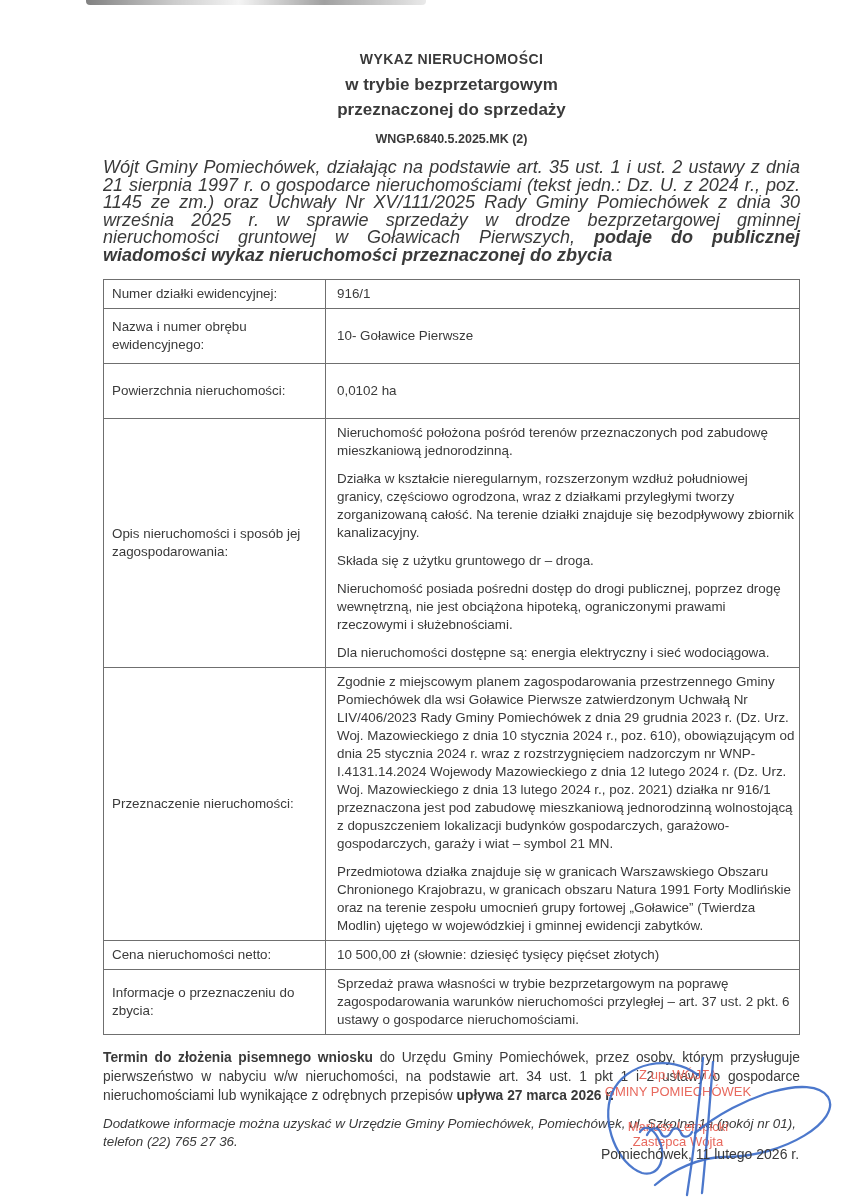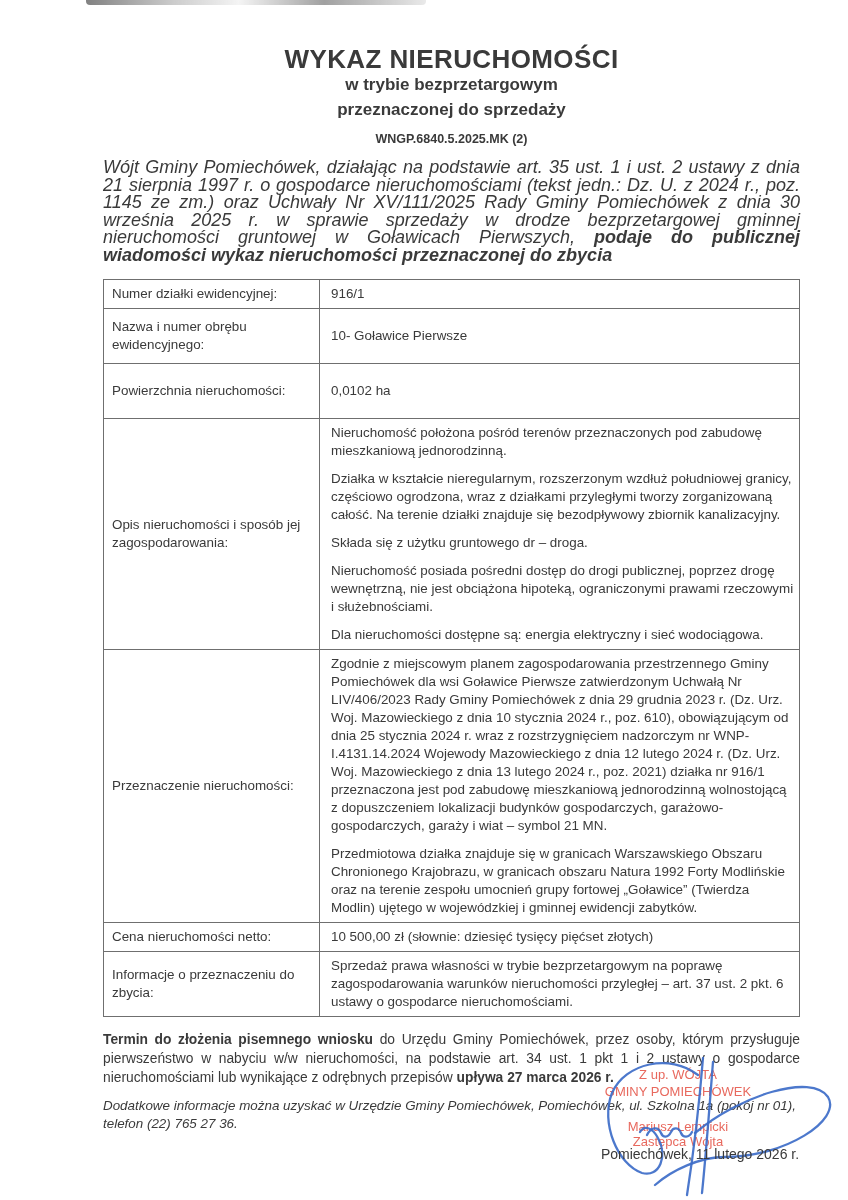--- a/index.html
+++ b/index.html
@@ -3,30 +3,30 @@
 <meta charset="utf-8">
 <style>
   html,body{margin:0;padding:0;background:#ffffff;}
   .page{position:relative;width:848px;height:1200px;background:#ffffff;overflow:hidden;
         font-family:"Liberation Sans","DejaVu Sans",sans-serif;color:var(--text-color,#3a3a3a);}
   .scan-smudge{position:absolute;left:86px;top:0;width:340px;height:5px;border-radius:0 0 4px 4px;
         background:linear-gradient(90deg,rgba(45,45,45,.6) 0%,rgba(45,45,45,.25) 25%,rgba(45,45,45,.05) 45%,
         rgba(45,45,45,.45) 70%,rgba(45,45,45,.1) 100%);filter:blur(.6px);}
   .content{position:absolute;left:103px;top:0;width:697px;}
   .doc-header{margin-top:46px;text-align:center;}
-  .doc-title{font-size:26px;font-weight:700;letter-spacing:.4px;line-height:26px;}
+  .doc-title{font-size:14px;font-weight:700;letter-spacing:.4px;line-height:26px;}
   .doc-subtitle{font-size:17px;font-weight:700;line-height:25px;}
   .doc-ref{font-size:12.5px;font-weight:700;line-height:16px;margin-top:9px;}
   .intro{margin:12px 0 0 0;font-style:italic;font-size:18px;line-height:17.5px;text-align:justify;}
   .intro span{white-space:normal;}
   table.props{margin-top:15px;width:100%;border-collapse:collapse;table-layout:fixed;}
   table.props th{width:197px;}
   table.props th,table.props td{border:1px solid #6f6f6f;vertical-align:middle;
         font-size:13.4px;font-weight:400;text-align:left;}
-  table.props th{padding:3px 10px 3px 8px;line-height:18px;}
+  table.props th{padding:3px 16px 3px 8px;line-height:18px;}
   table.props td{padding:5px 4px 5px 11px;line-height:18px;}
   table.props td p{margin:0 0 10px 0;}
   table.props td p:last-child{margin-bottom:0;}
   table.props tr:nth-child(2) th,table.props tr:nth-child(2) td{height:44px;}
   table.props tr:nth-child(3) th,table.props tr:nth-child(3) td{height:44px;}
   table.props tr:nth-child(7) th,table.props tr:nth-child(7) td{height:28px;}
   table.props tr:nth-child(6) td p:nth-child(2){text-align:justify;}
   .deadline{margin:13px 0 0 0;font-size:13.8px;line-height:19px;text-align:justify;}
   .additional{margin:10px 0 0 0;font-style:italic;font-size:13.4px;line-height:18px;text-align:left;}
   .stamp-auth{position:absolute;left:578px;top:1066px;width:200px;text-align:center;
@@ -84,21 +84,21 @@
               <p>Działka w kształcie nieregularnym, rozszerzonym wzdłuż południowej granicy, częściowo ogrodzona, wraz z działkami przyległymi tworzy zorganizowaną całość. Na terenie działki znajduje się bezodpływowy zbiornik kanalizacyjny.</p>
               <p>Składa się z użytku gruntowego dr – droga.</p>
               <p>Nieruchomość posiada pośredni dostęp do drogi publicznej, poprzez drogę wewnętrzną, nie jest obciążona hipoteką, ograniczonymi prawami rzeczowymi i służebnościami.</p>
               <p>Dla nieruchomości dostępne są: energia elektryczny i sieć wodociągowa.</p>
             </td>
           </tr>
           <tr>
             <th>Przeznaczenie nieruchomości:</th>
             <td>
               <p>Zgodnie z miejscowym planem zagospodarowania przestrzennego Gminy Pomiechówek dla wsi Goławice Pierwsze zatwierdzonym Uchwałą Nr LIV/406/2023 Rady Gminy Pomiechówek z dnia 29 grudnia 2023 r. (Dz. Urz. Woj. Mazowieckiego z dnia 10 stycznia 2024 r., poz. 610), obowiązującym od dnia 25 stycznia 2024 r. wraz z rozstrzygnięciem nadzorczym nr WNP-I.4131.14.2024 Wojewody Mazowieckiego z dnia 12 lutego 2024 r. (Dz. Urz. Woj. Mazowieckiego z dnia 13 lutego 2024 r., poz. 2021) działka nr 916/1 przeznaczona jest pod zabudowę mieszkaniową jednorodzinną wolnostojącą z dopuszczeniem lokalizacji budynków gospodarczych, garażowo-gospodarczych, garaży i wiat – symbol 21 MN.</p>
-              <p>Przedmiotowa działka znajduje się w granicach Warszawskiego Obszaru Chronionego Krajobrazu, w granicach obszaru Natura 1992 Forty Modlińskie oraz na terenie zespołu umocnień grupy fortowej „Goławice” (Twierdza Modlin) ujętego w wojewódzkiej i gminnej ewidencji zabytków.</p>
+              <p>Przedmiotowa działka znajduje się w granicach Warszawskiego Obszaru Chronionego Krajobrazu, w granicach obszaru Natura 1991 Forty Modlińskie oraz na terenie zespołu umocnień grupy fortowej „Goławice” (Twierdza Modlin) ujętego w wojewódzkiej i gminnej ewidencji zabytków.</p>
             </td>
           </tr>
           <tr>
             <th>Cena nieruchomości netto:</th>
             <td>
               <p>10 500,00 zł  (słownie: dziesięć tysięcy pięćset złotych)</p>
             </td>
           </tr>
           <tr>
             <th>Informacje o przeznaczeniu do zbycia:</th>

